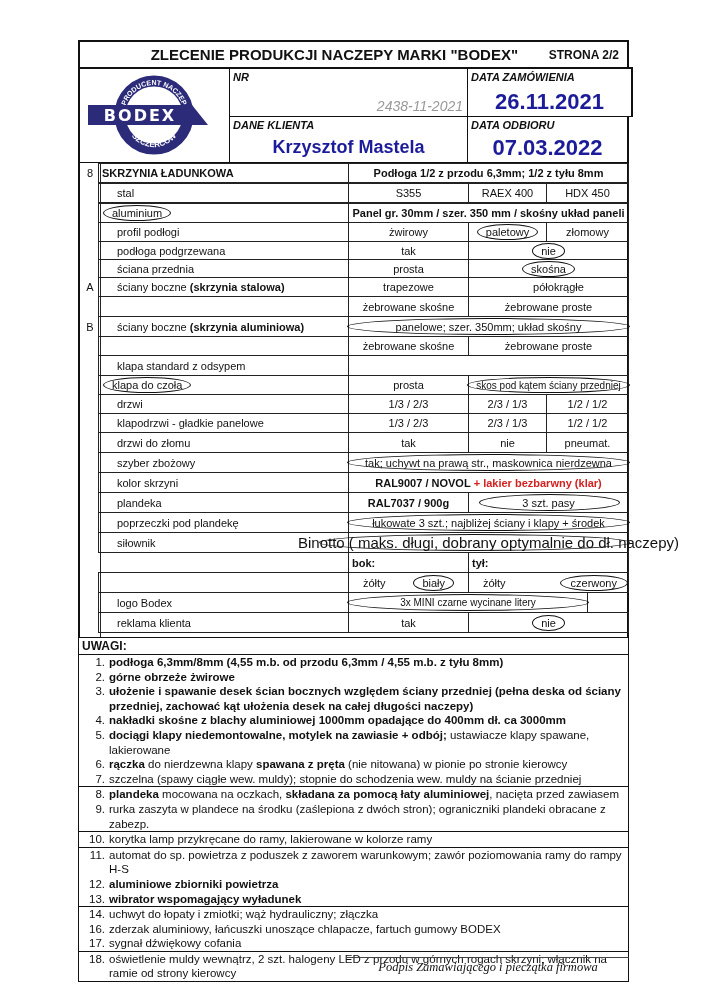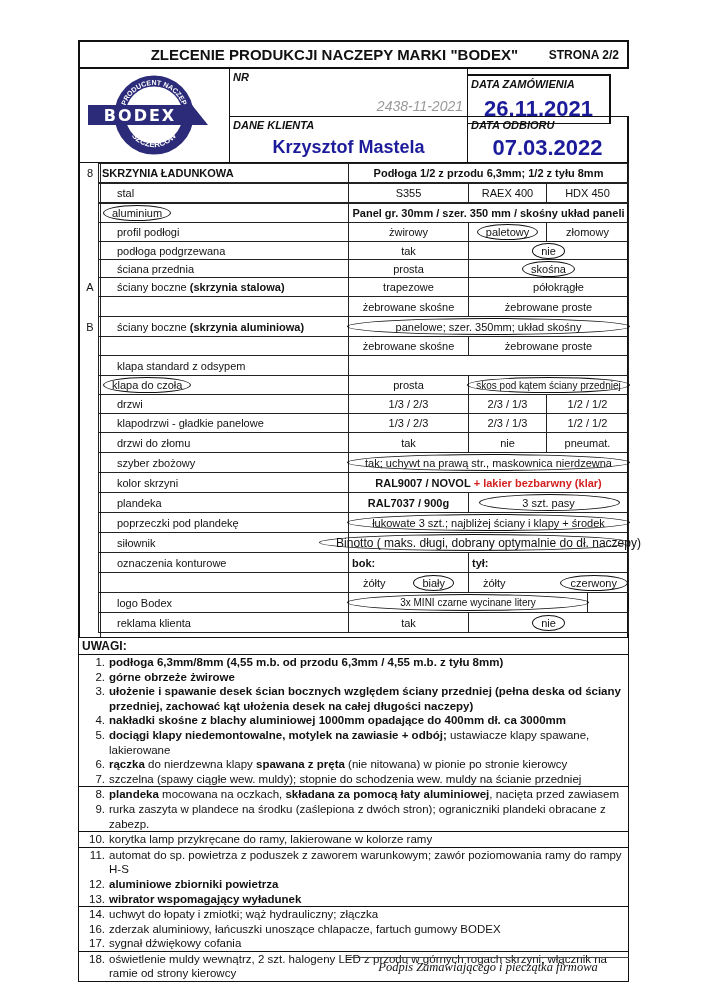--- a/index.html
+++ b/index.html
@@ -52,21 +52,21 @@
     <text font-size="8" font-weight="bold" fill="#fff" font-family="Liberation Sans, sans-serif"><textPath href="#arcBot" startOffset="50%" text-anchor="middle">SZCZERCÓW</textPath></text>
     <polygon points="8,36 112,36 128,56 8,56" fill="#2b2b7a"></polygon>
     <text x="60" y="52" text-anchor="middle" font-size="16" font-weight="bold" fill="#fff" font-family="DejaVu Sans, sans-serif" letter-spacing="2">BODEX</text>
   </svg>
 </div>
 
 <div class="abs hdr" style="left:229px;top:67px;width:239px;height:50px;border-top-width:2px;">
   <span class="lbl-it">NR</span>
   <span class="nr">2438-11-2021</span>
 </div>
-<div class="abs hdr" style="left:467px;top:67px;width:144px;height:50px;border-width:2px 2px 1.5px 1.5px;margin-top:7px;">
+<div class="abs hdr" style="left:467px;top:67px;width:166px;height:50px;border-width:2px 2px 1.5px 1.5px;">
   <span class="lbl-it">DATA ZAMÓWIENIA</span>
   <span class="big-date" style="top:20px;">26.11.2021</span>
 </div>
 <div class="abs hdr" style="left:229px;top:116px;width:239px;height:47px;">
   <span class="lbl-it">DANE KLIENTA</span>
   <span class="client" style="top:20px;">Krzysztof Mastela</span>
 </div>
 <div class="abs hdr" style="left:467px;top:116px;width:162px;height:47px;border-right-width:2px;">
   <span class="lbl-it">DATA ODBIORU</span>
   <span class="big-date" style="top:18px;">07.03.2022</span>
@@ -212,28 +212,27 @@
   <div class="row" style="top:350px;height:21px;">
     <div class="cell l" style="left:18px;width:251px;">poprzeczki pod plandekę</div>
     <div class="cell" style="left:268px;width:281px;">
       <span>łukowate 3 szt.; najbliżej ściany i klapy + środek</span>
       <div class="oval-wide"></div>
     </div>
   </div>
 
   <div class="row" style="top:370px;height:21px;">
     <div class="cell l" style="left:18px;width:251px;">siłownik</div>
-    <div class="cell" style="left:268px;width:281px;font-size:12px;">
+    <div class="cell" style="left:268px;width:281px;font-size:15px;">
       <span>Binotto ( maks. długi, dobrany optymalnie do dł. naczepy)</span>
       <div class="oval-wide" style="left:-30px;"></div>
     </div>
   </div>
 
   <div class="row" style="top:390px;height:21px;">
-    <div class="cell l" style="left:18px;width:251px;">oznaczenia konturowe</div>
     <div class="cell l b" style="left:268px;width:121px;padding-left:3px;">bok:</div>
     <div class="cell l b" style="left:388px;width:161px;padding-left:3px;">tył:</div>
   </div>
   <div class="row" style="top:410px;height:21px;">
     <div class="cell" style="left:18px;width:251px;"></div>
     <div class="cell" style="left:268px;width:121px;justify-content:space-around;">
       <span>żółty</span>
       <span class="oval">biały</span>
     </div>
     <div class="cell" style="left:388px;width:161px;justify-content:space-between;padding:0 0 0 14px;">

